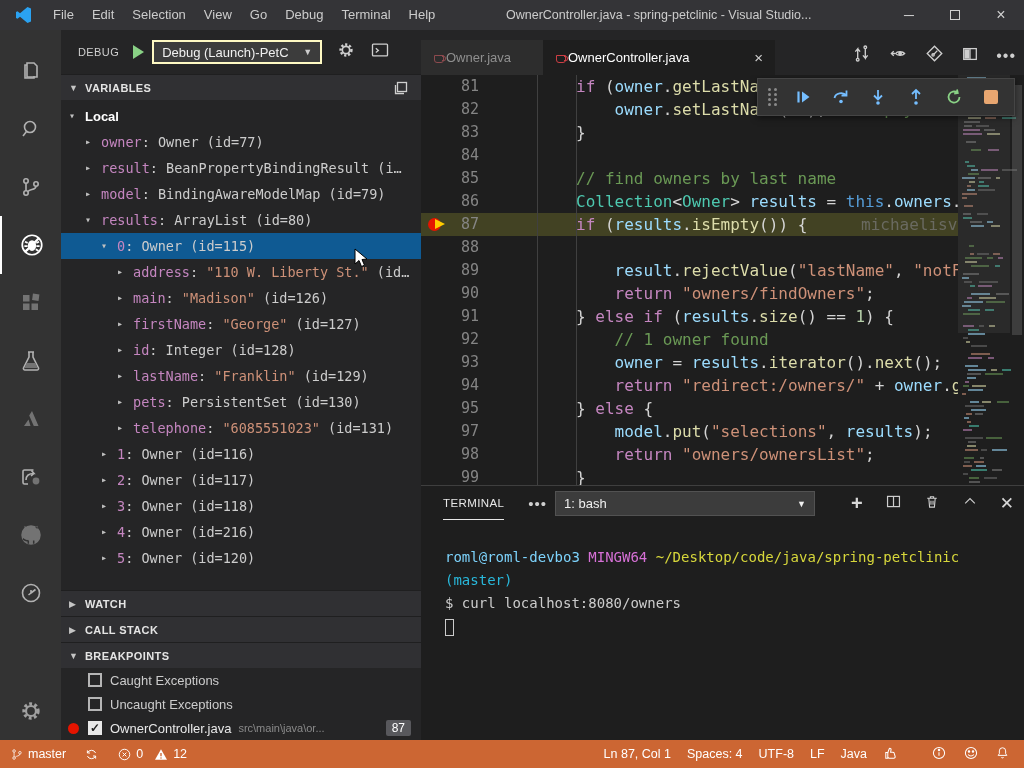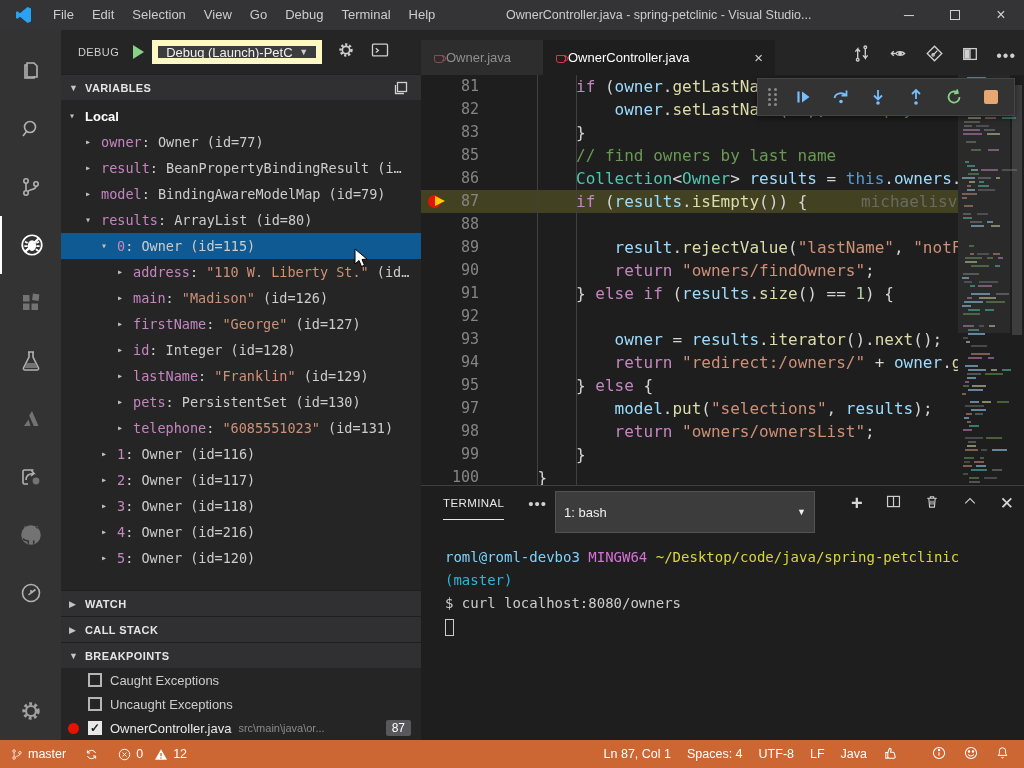--- a/index.html
+++ b/index.html
@@ -26,21 +26,21 @@
   .act-item { width:61px; height:58px; display:flex; align-items:center; justify-content:center; opacity:.62; }
   .act-item.active { opacity:1; border-left:2px solid #ffffff; }
   .act-item svg { stroke:#ffffff; fill:none; stroke-width:1.6; }
   .act-gear { position:absolute; bottom:16px; left:0; width:61px; display:flex; justify-content:center; opacity:.8; }
 
   
   .sidebar { width:360px; background:#252526; position:relative; color:#cccccc; }
   .debug-row { height:44px; display:flex; align-items:center; padding-left:17px; }
   .debug-label { font-size:11px; color:#cfcfcf; letter-spacing:.4px; margin-right:14px; }
   .play-tri { width:0; height:0; border-left:11px solid #89d185; border-top:7px solid transparent; border-bottom:7px solid transparent; margin-right:8px; }
-  .launch-select { width:170px; height:24px; background:#3c3c3c; border:6px solid #fef9c3; color:#f0f0f0;
+  .launch-select { width:170px; height:24px; background:#3c3c3c; border:2px solid #fef9c3; color:#f0f0f0;
     font-size:13px; display:flex; align-items:center; padding:0 8px; }
   .launch-select .caret { margin-left:auto; font-size:9px; color:#cccccc; }
   .hdr-ico { margin-left:14px; }
   .pane-header { height:26px; display:flex; align-items:center; font-size:11px; font-weight:bold; letter-spacing:.4px;
     color:#e4e4e4; background:#303033; border-top:1px solid #1f1f20; padding-left:8px; position:relative; }
   .pane-header .twisty { width:16px; font-size:9px; color:#c5c5c5; font-weight:normal; }
   .panes-ico { position:absolute; right:12px; top:5px; }
 
   .var-tree { height:488px; padding-top:3px; font-family:"DejaVu Sans Mono", monospace; font-size:13.5px; overflow:hidden; }
   .var-row { height:26px; line-height:26px; white-space:nowrap; overflow:hidden; position:relative; }
@@ -101,21 +101,21 @@
   .dbg-btn { width:34px; height:30px; display:flex; align-items:center; justify-content:center; }
   .dbg-btn svg { stroke:#75beff; fill:none; stroke-width:1.8; }
   .dbg-btn.restart svg { stroke:#89d185; }
   .stop-sq { width:14px; height:14px; background:#e8a670; border-radius:2px; }
 
   
   .terminal { position:absolute; left:0; top:455px; width:100%; height:210px; background:#1e1e1e; border-top:1px solid #3f3f3f; }
   .term-header { height:34px; display:flex; align-items:center; padding-left:22px; position:relative; }
   .term-tab { font-size:11.5px; color:#e7e7e7; letter-spacing:.4px; height:34px; line-height:34px; border-bottom:1px solid #e7e7e7; }
   .term-more { margin-left:24px; color:#cfcfcf; font-size:15px; letter-spacing:1px; }
-  .term-select { position:absolute; left:134px; top:5px; width:260px; height:42px; background:#3c3c3c; border:1px solid #525252;
+  .term-select { position:absolute; left:134px; top:5px; width:260px; height:25px; background:#3c3c3c; border:1px solid #525252;
     color:#f0f0f0; font-size:13px; display:flex; align-items:center; padding:0 8px; }
   .term-select .caret { margin-left:auto; font-size:9px; }
   .term-icons { position:absolute; right:10px; top:0; height:34px; display:flex; align-items:center; gap:22px; }
   .term-plus { color:#d7d7d7; font-size:20px; font-weight:bold; line-height:18px; }
   .term-x { color:#d7d7d7; font-size:17px; }
   .term-body { padding:26px 0 0 24px; font-family:"DejaVu Sans Mono", monospace; font-size:14px; line-height:23px; color:#cccccc; }
   .t-pl{color:#cccccc}.t-green{color:#7dd3fc}.t-magenta{color:#d670d6}.t-yellow{color:#d7d73b}.t-cyan{color:#29b8db}
   .term-cursor { display:inline-block; width:9px; height:17px; border:1px solid #cccccc; vertical-align:middle; }
 
   
@@ -362,28 +362,29 @@
         </span>
         <span class="dots">•••</span>
       </div>
     </div>
 
     <div class="editor-wrap">
       <div class="code-area" id="codeLines">
           <div class="code-line"><span class="ln">81</span><span class="ctext mono"><span class="tok-pl">        </span><span class="tok-kw">if</span><span class="tok-pl"> (</span><span class="tok-va">owner</span><span class="tok-pl">.</span><span class="tok-me">getLastName</span><span class="tok-pl">() == </span><span class="tok-th">null</span><span class="tok-pl">) {</span></span></div>
           <div class="code-line"><span class="ln">82</span><span class="ctext mono"><span class="tok-pl">            </span><span class="tok-va">owner</span><span class="tok-pl">.</span><span class="tok-me">setLastName</span><span class="tok-pl">(</span><span class="tok-st">""</span><span class="tok-pl">); </span><span class="tok-cm">// empty string signifies broadest possible search</span></span></div>
           <div class="code-line"><span class="ln">83</span><span class="ctext mono"><span class="tok-pl">        }</span></span></div>
+          <div class="code-line"><span class="ln">84</span><span class="ctext mono"></span></div>
           <div class="code-line"><span class="ln">85</span><span class="ctext mono"><span class="tok-pl">        </span><span class="tok-cm">// find owners by last name</span></span></div>
           <div class="code-line"><span class="ln">86</span><span class="ctext mono"><span class="tok-pl">        </span><span class="tok-ty">Collection</span><span class="tok-pl">&lt;</span><span class="tok-ty">Owner</span><span class="tok-pl">&gt; </span><span class="tok-va">results</span><span class="tok-pl"> = </span><span class="tok-th">this</span><span class="tok-pl">.</span><span class="tok-va">owners</span><span class="tok-pl">.</span></span></div>
           <div class="code-line current"><span class="gut-bp"></span><span class="gut-arrow"></span><span class="ln">87</span><span class="ctext mono"><span class="tok-pl">        </span><span class="tok-kw">if</span><span class="tok-pl"> (</span><span class="tok-va">results</span><span class="tok-pl">.</span><span class="tok-me">isEmpty</span><span class="tok-pl">()) {</span></span><span class="blame mono">michaelisvy</span></div>
           <div class="code-line"><span class="ln">88</span></div>
           <div class="code-line"><span class="ln">89</span><span class="ctext mono"><span class="tok-pl">            </span><span class="tok-va">result</span><span class="tok-pl">.</span><span class="tok-me">rejectValue</span><span class="tok-pl">(</span><span class="tok-st">"lastName"</span><span class="tok-pl">, </span><span class="tok-st">"notFound"</span></span></div>
           <div class="code-line"><span class="ln">90</span><span class="ctext mono"><span class="tok-pl">            </span><span class="tok-kw">return</span><span class="tok-pl"> </span><span class="tok-st">"owners/findOwners"</span><span class="tok-pl">;</span></span></div>
           <div class="code-line"><span class="ln">91</span><span class="ctext mono"><span class="tok-pl">        } </span><span class="tok-kw">else</span><span class="tok-pl"> </span><span class="tok-kw">if</span><span class="tok-pl"> (</span><span class="tok-va">results</span><span class="tok-pl">.</span><span class="tok-me">size</span><span class="tok-pl">() == </span><span class="tok-nu">1</span><span class="tok-pl">) {</span></span></div>
-          <div class="code-line"><span class="ln">92</span></div>
+          <div class="code-line"><span class="ln">92</span><span class="ctext mono"><span class="tok-pl">            </span><span class="tok-cm">// 1 owner found</span></span></div>
           <div class="code-line"><span class="ln">93</span><span class="ctext mono"><span class="tok-pl">            </span><span class="tok-va">owner</span><span class="tok-pl"> = </span><span class="tok-va">results</span><span class="tok-pl">.</span><span class="tok-me">iterator</span><span class="tok-pl">().</span><span class="tok-me">next</span><span class="tok-pl">();</span></span></div>
           <div class="code-line"><span class="ln">94</span><span class="ctext mono"><span class="tok-pl">            </span><span class="tok-kw">return</span><span class="tok-pl"> </span><span class="tok-st">"redirect:/owners/"</span><span class="tok-pl"> + </span><span class="tok-va">owner</span><span class="tok-pl">.</span><span class="tok-me">getId</span></span></div>
           <div class="code-line"><span class="ln">95</span><span class="ctext mono"><span class="tok-pl">        } </span><span class="tok-kw">else</span><span class="tok-pl"> {</span></span></div>
           <div class="code-line"><span class="ln">97</span><span class="ctext mono"><span class="tok-pl">            </span><span class="tok-va">model</span><span class="tok-pl">.</span><span class="tok-me">put</span><span class="tok-pl">(</span><span class="tok-st">"selections"</span><span class="tok-pl">, </span><span class="tok-va">results</span><span class="tok-pl">);</span></span></div>
           <div class="code-line"><span class="ln">98</span><span class="ctext mono"><span class="tok-pl">            </span><span class="tok-kw">return</span><span class="tok-pl"> </span><span class="tok-st">"owners/ownersList"</span><span class="tok-pl">;</span></span></div>
           <div class="code-line"><span class="ln">99</span><span class="ctext mono"><span class="tok-pl">        }</span></span></div>
           <div class="code-line"><span class="ln">100</span><span class="ctext mono"><span class="tok-pl">    }</span></span></div>
         </div>
 
       <div class="guide" style="left:116px; top:0; height:455px;"></div>

